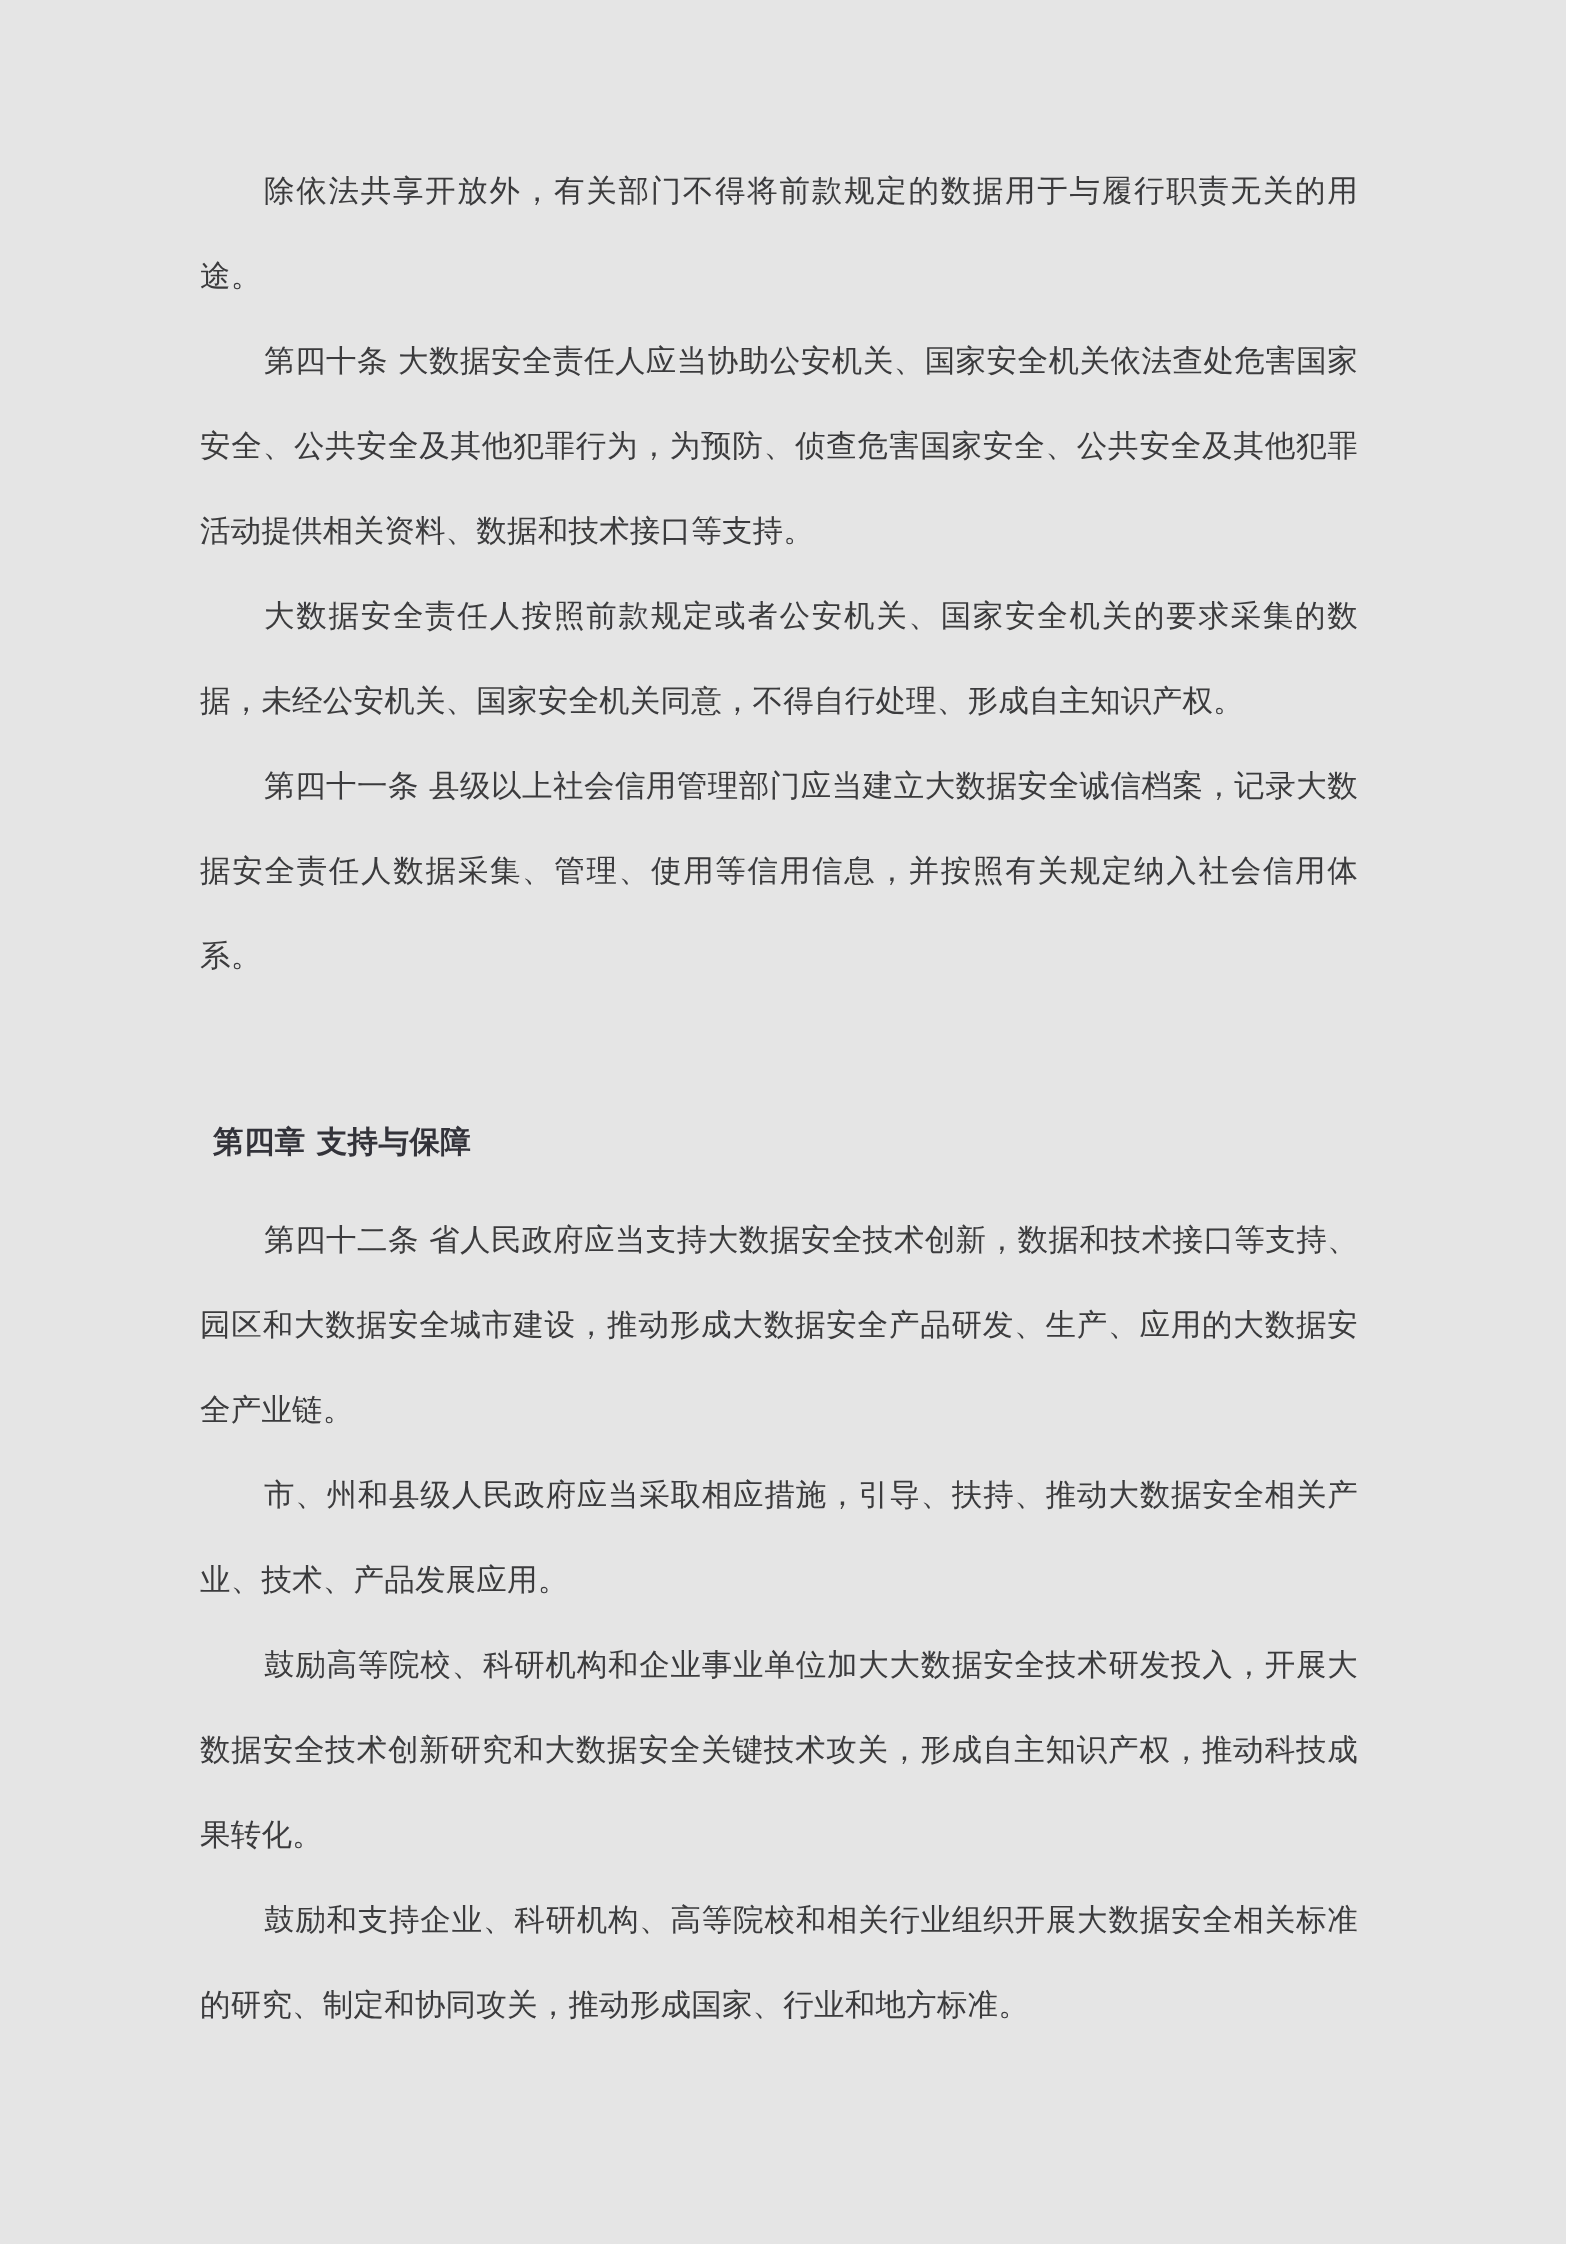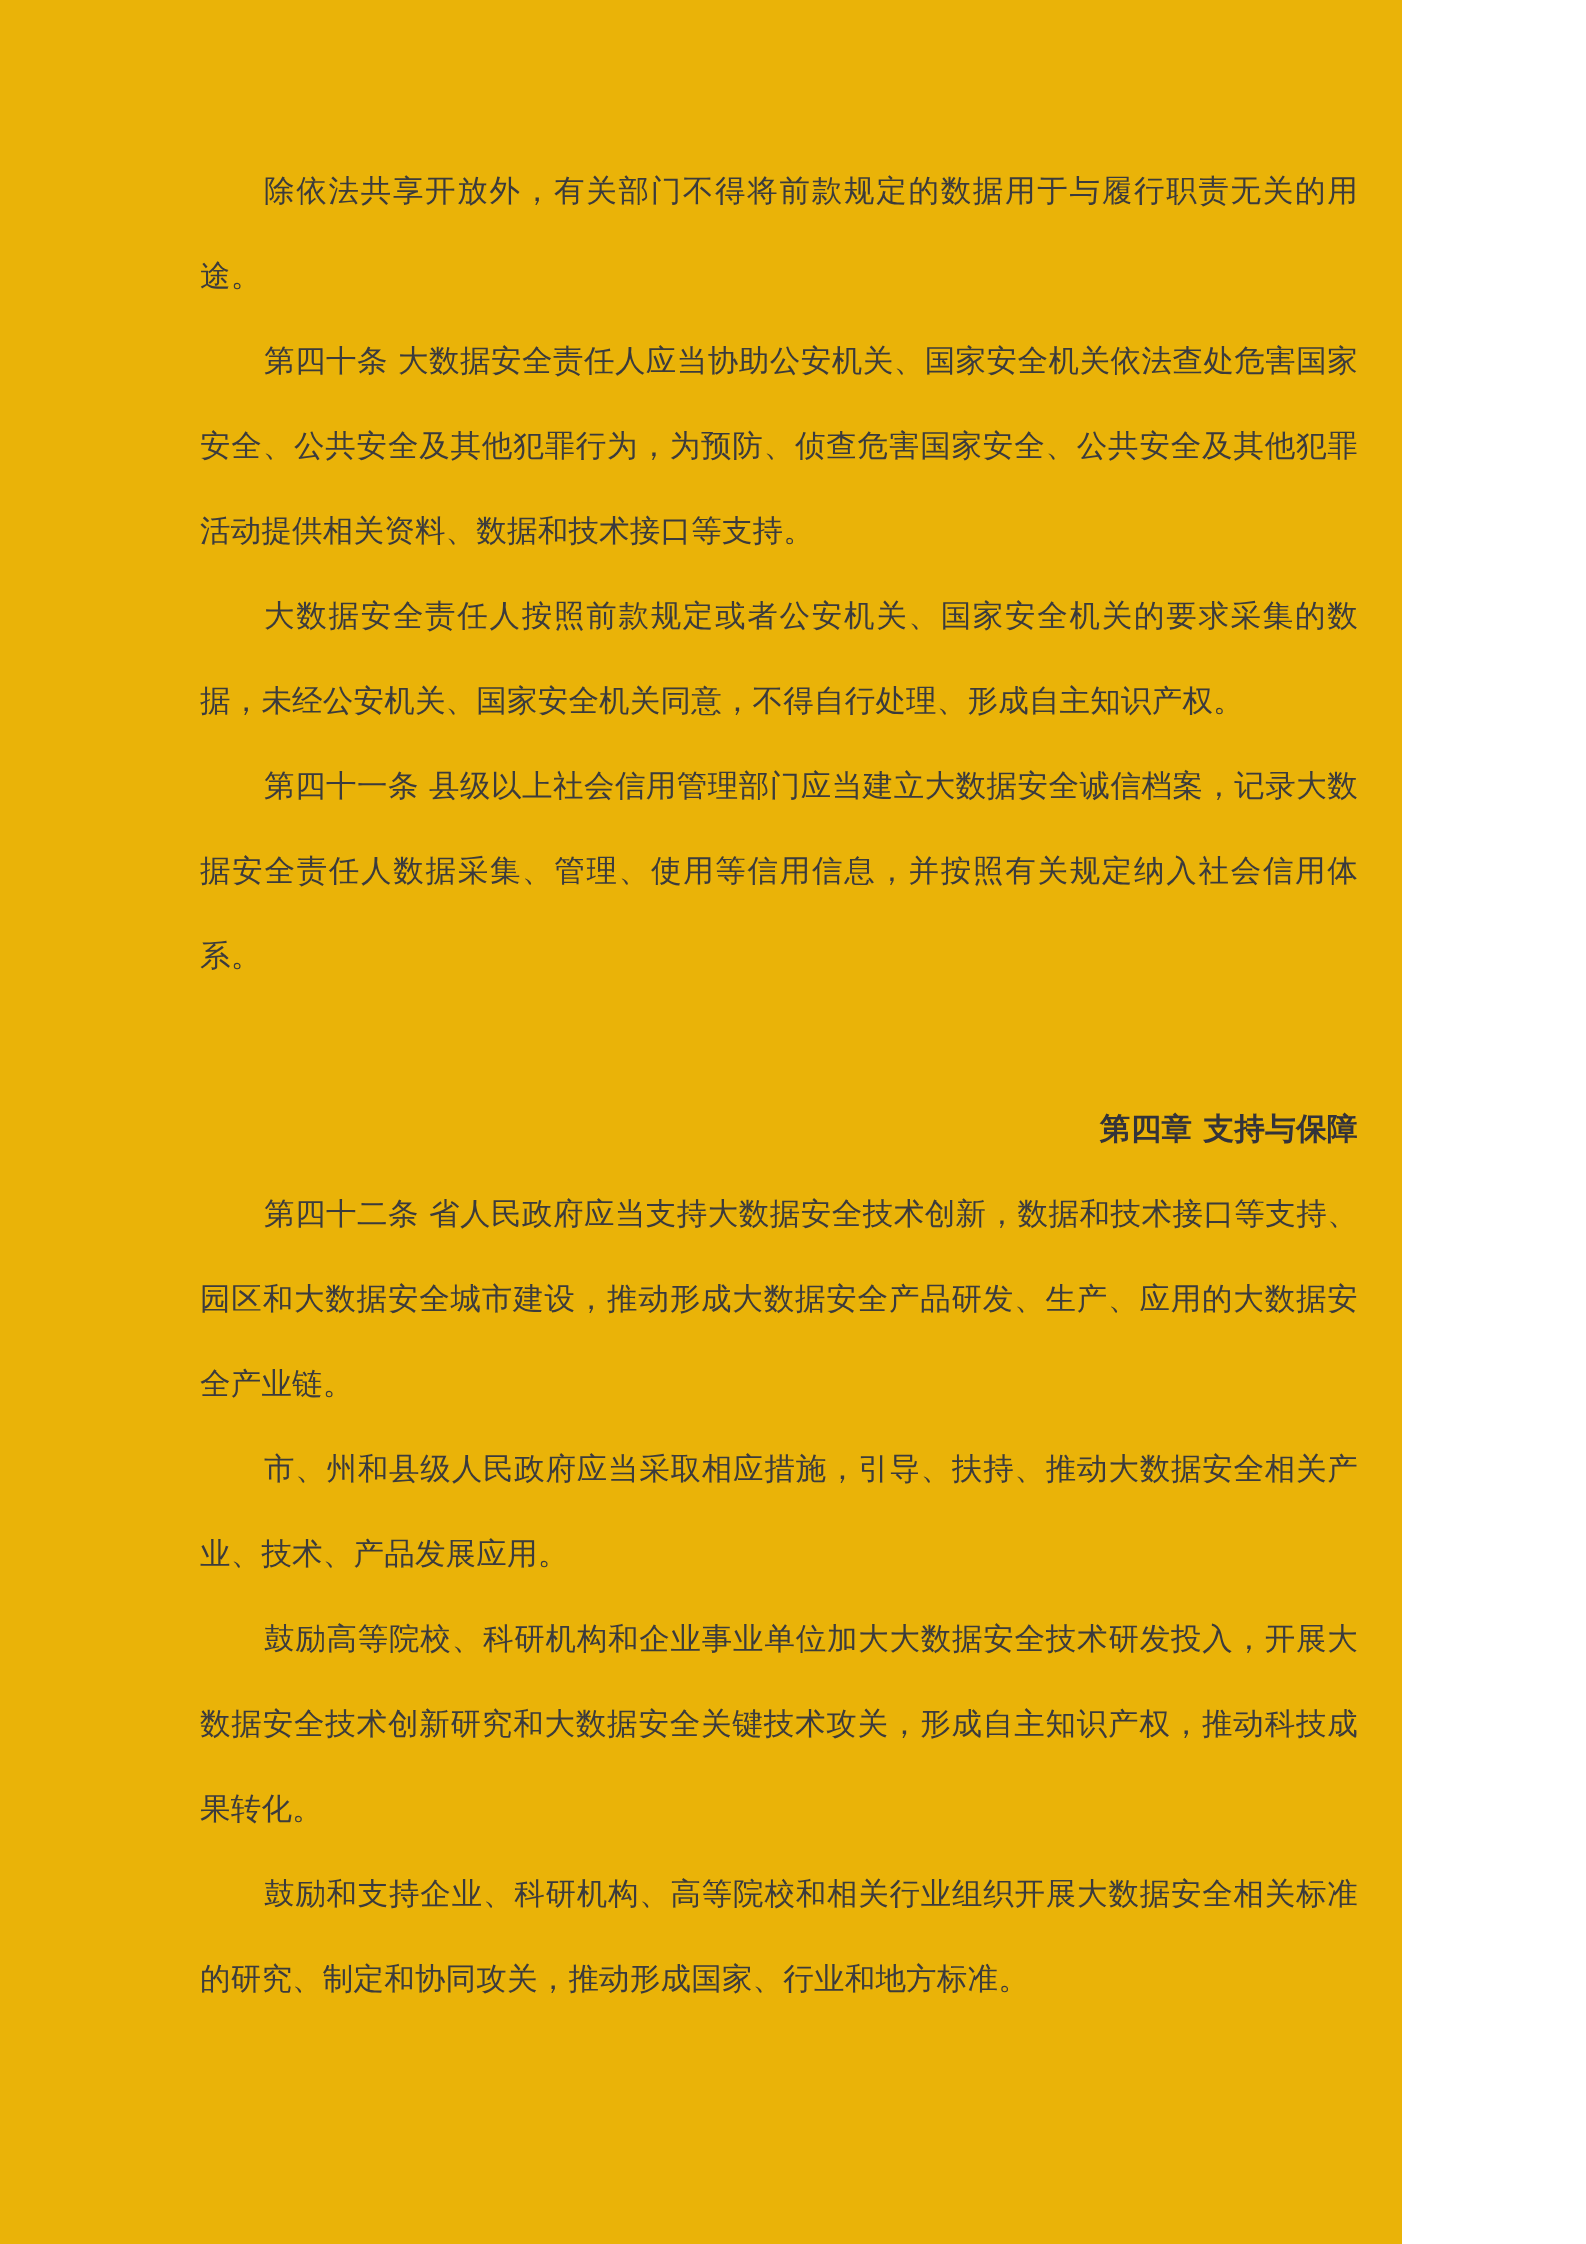--- a/index.html
+++ b/index.html
@@ -9,23 +9,23 @@
   }
   body {
     width: 1586px;
     height: 2244px;
     font-family: "DejaVu Sans", "Liberation Sans", sans-serif;
     -webkit-font-smoothing: antialiased;
     overflow: hidden;
   }
   .page {
     position: relative;
-    width: 1402px;
+    width: 1566px;
     height: 2244px;
-    background: #eab308;
+    background: #e5e5e5;
     box-sizing: border-box;
   }
   .doc-body {
     position: absolute;
     left: 200px;
     top: 148px;
     width: 1158px;
   }
   .para {
     margin: 0;
@@ -33,29 +33,28 @@
     color: #3b3b3d;
     font-size: 30.5px;
     line-height: 85px;
     text-align: justify;
     text-justify: inter-character;
     text-indent: 64px;
     letter-spacing: 0.2px;
     font-weight: 400;
   }
   .chapter-heading {
-    margin: 0;
+    margin: 13px;
     padding: 0;
     color: #33333a;
     font-size: 30.5px;
     line-height: 85px;
     font-weight: 700;
     text-indent: 0;
     letter-spacing: 0.4px;
-    text-align: right;
   }
   .spacer-before-chapter {
     height: 88px;
   }
 </style>
 </head>
 <body>
 
 <div class="page">
   <div class="doc-body">

